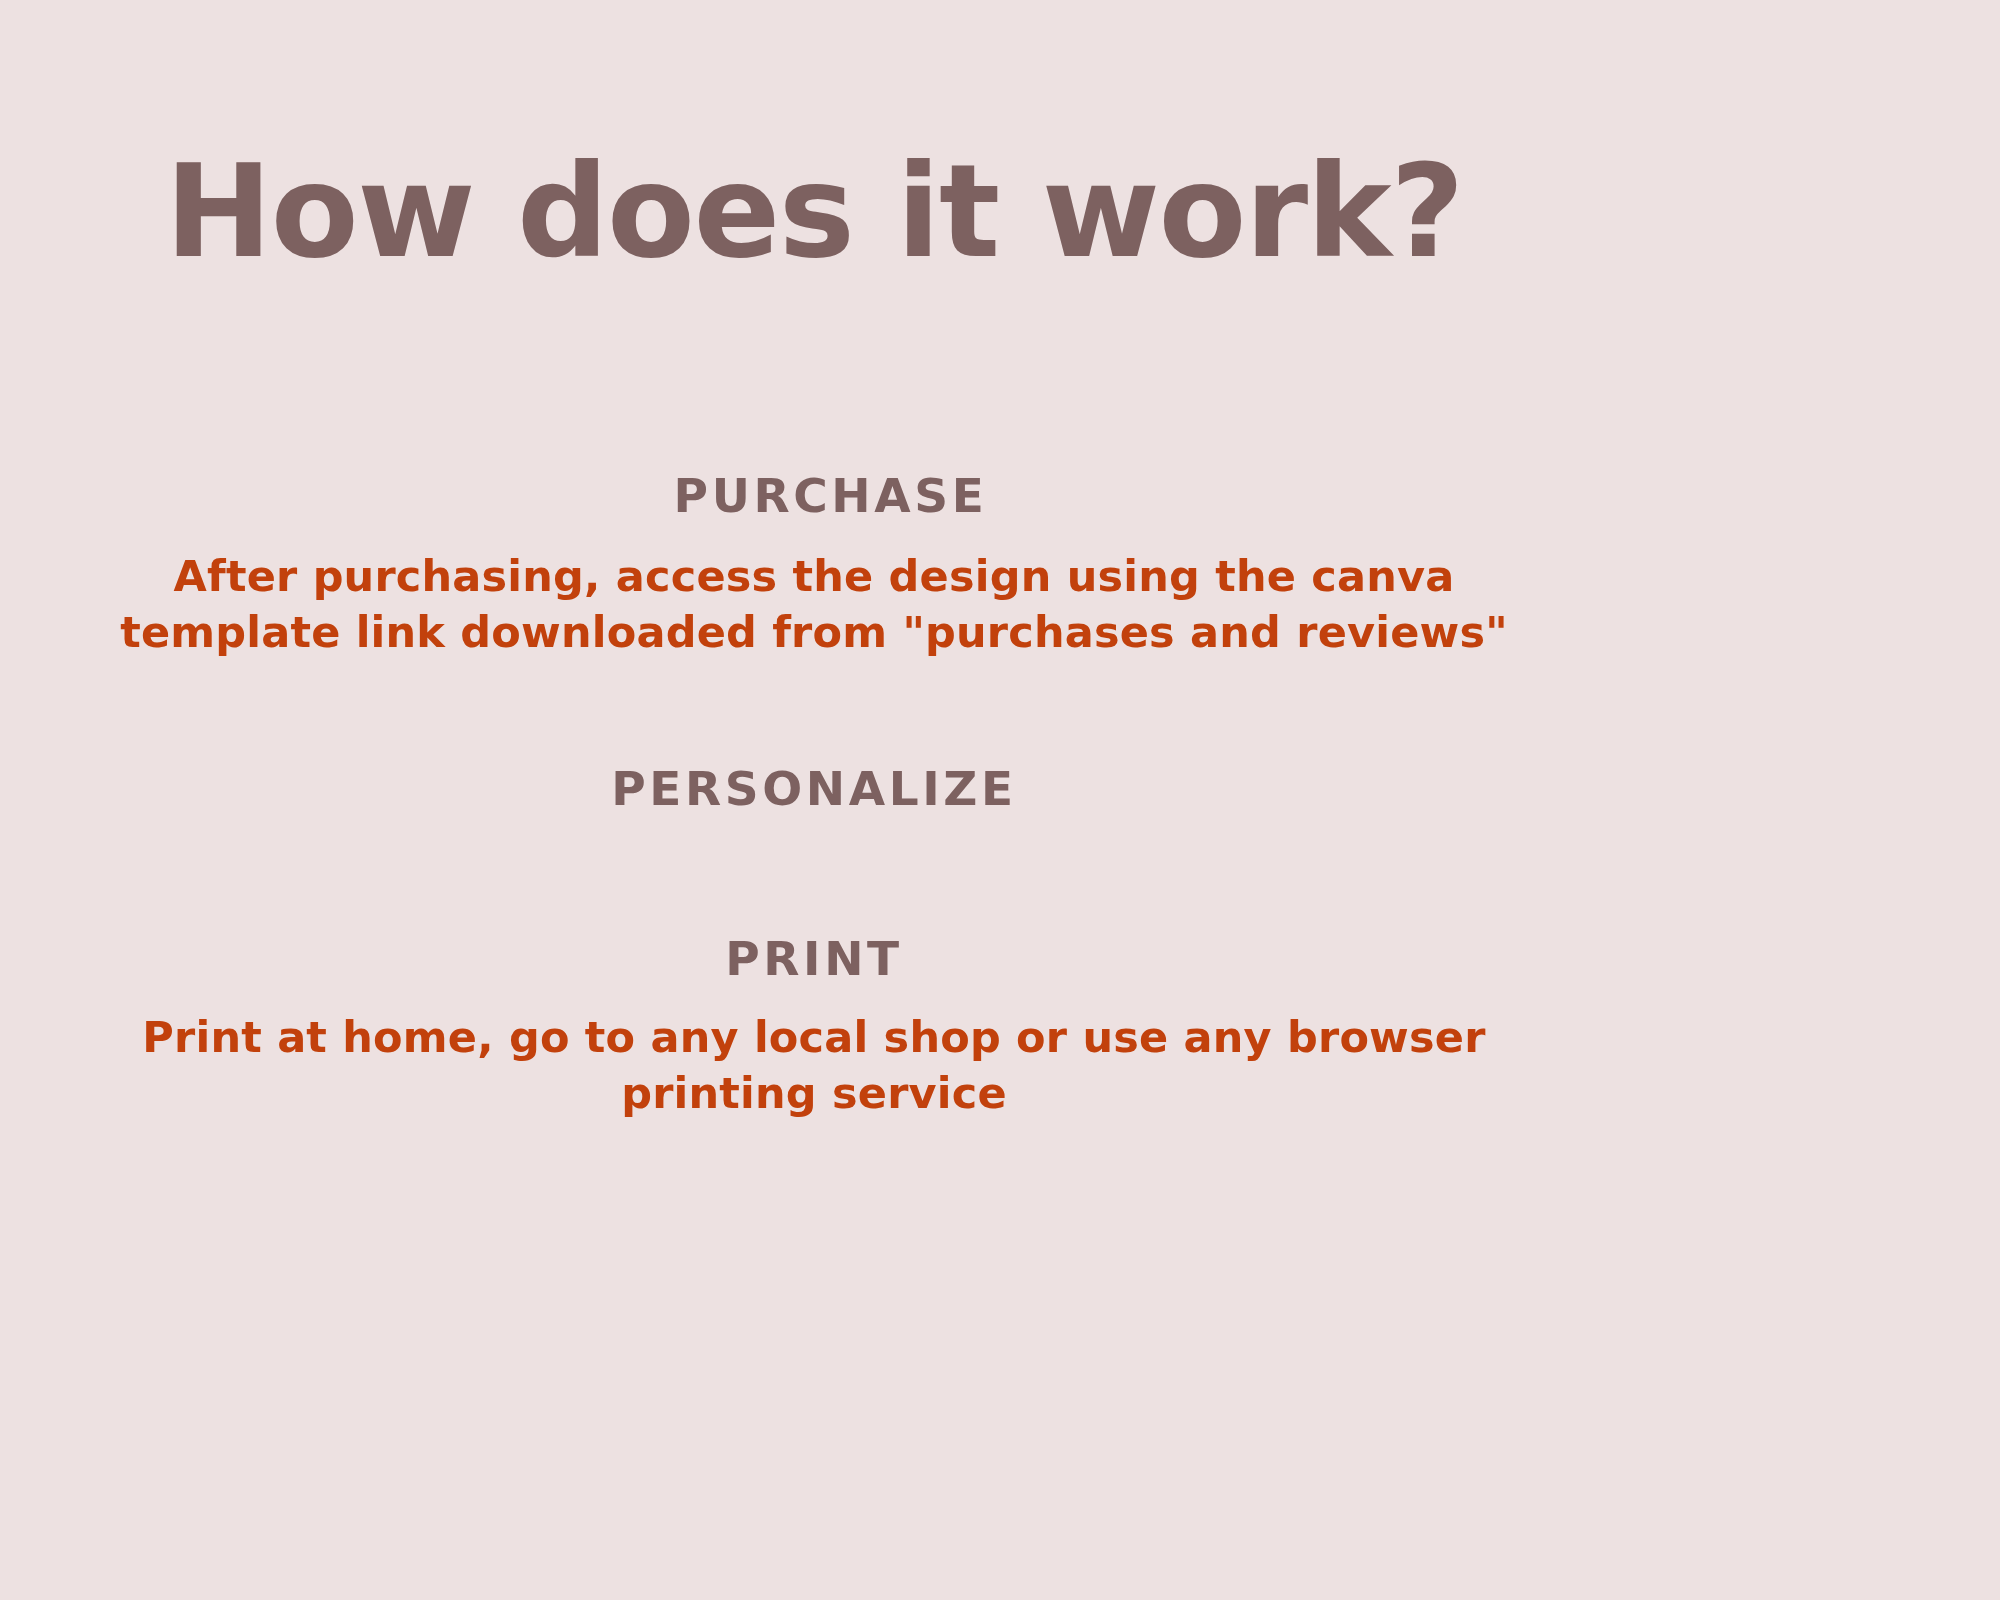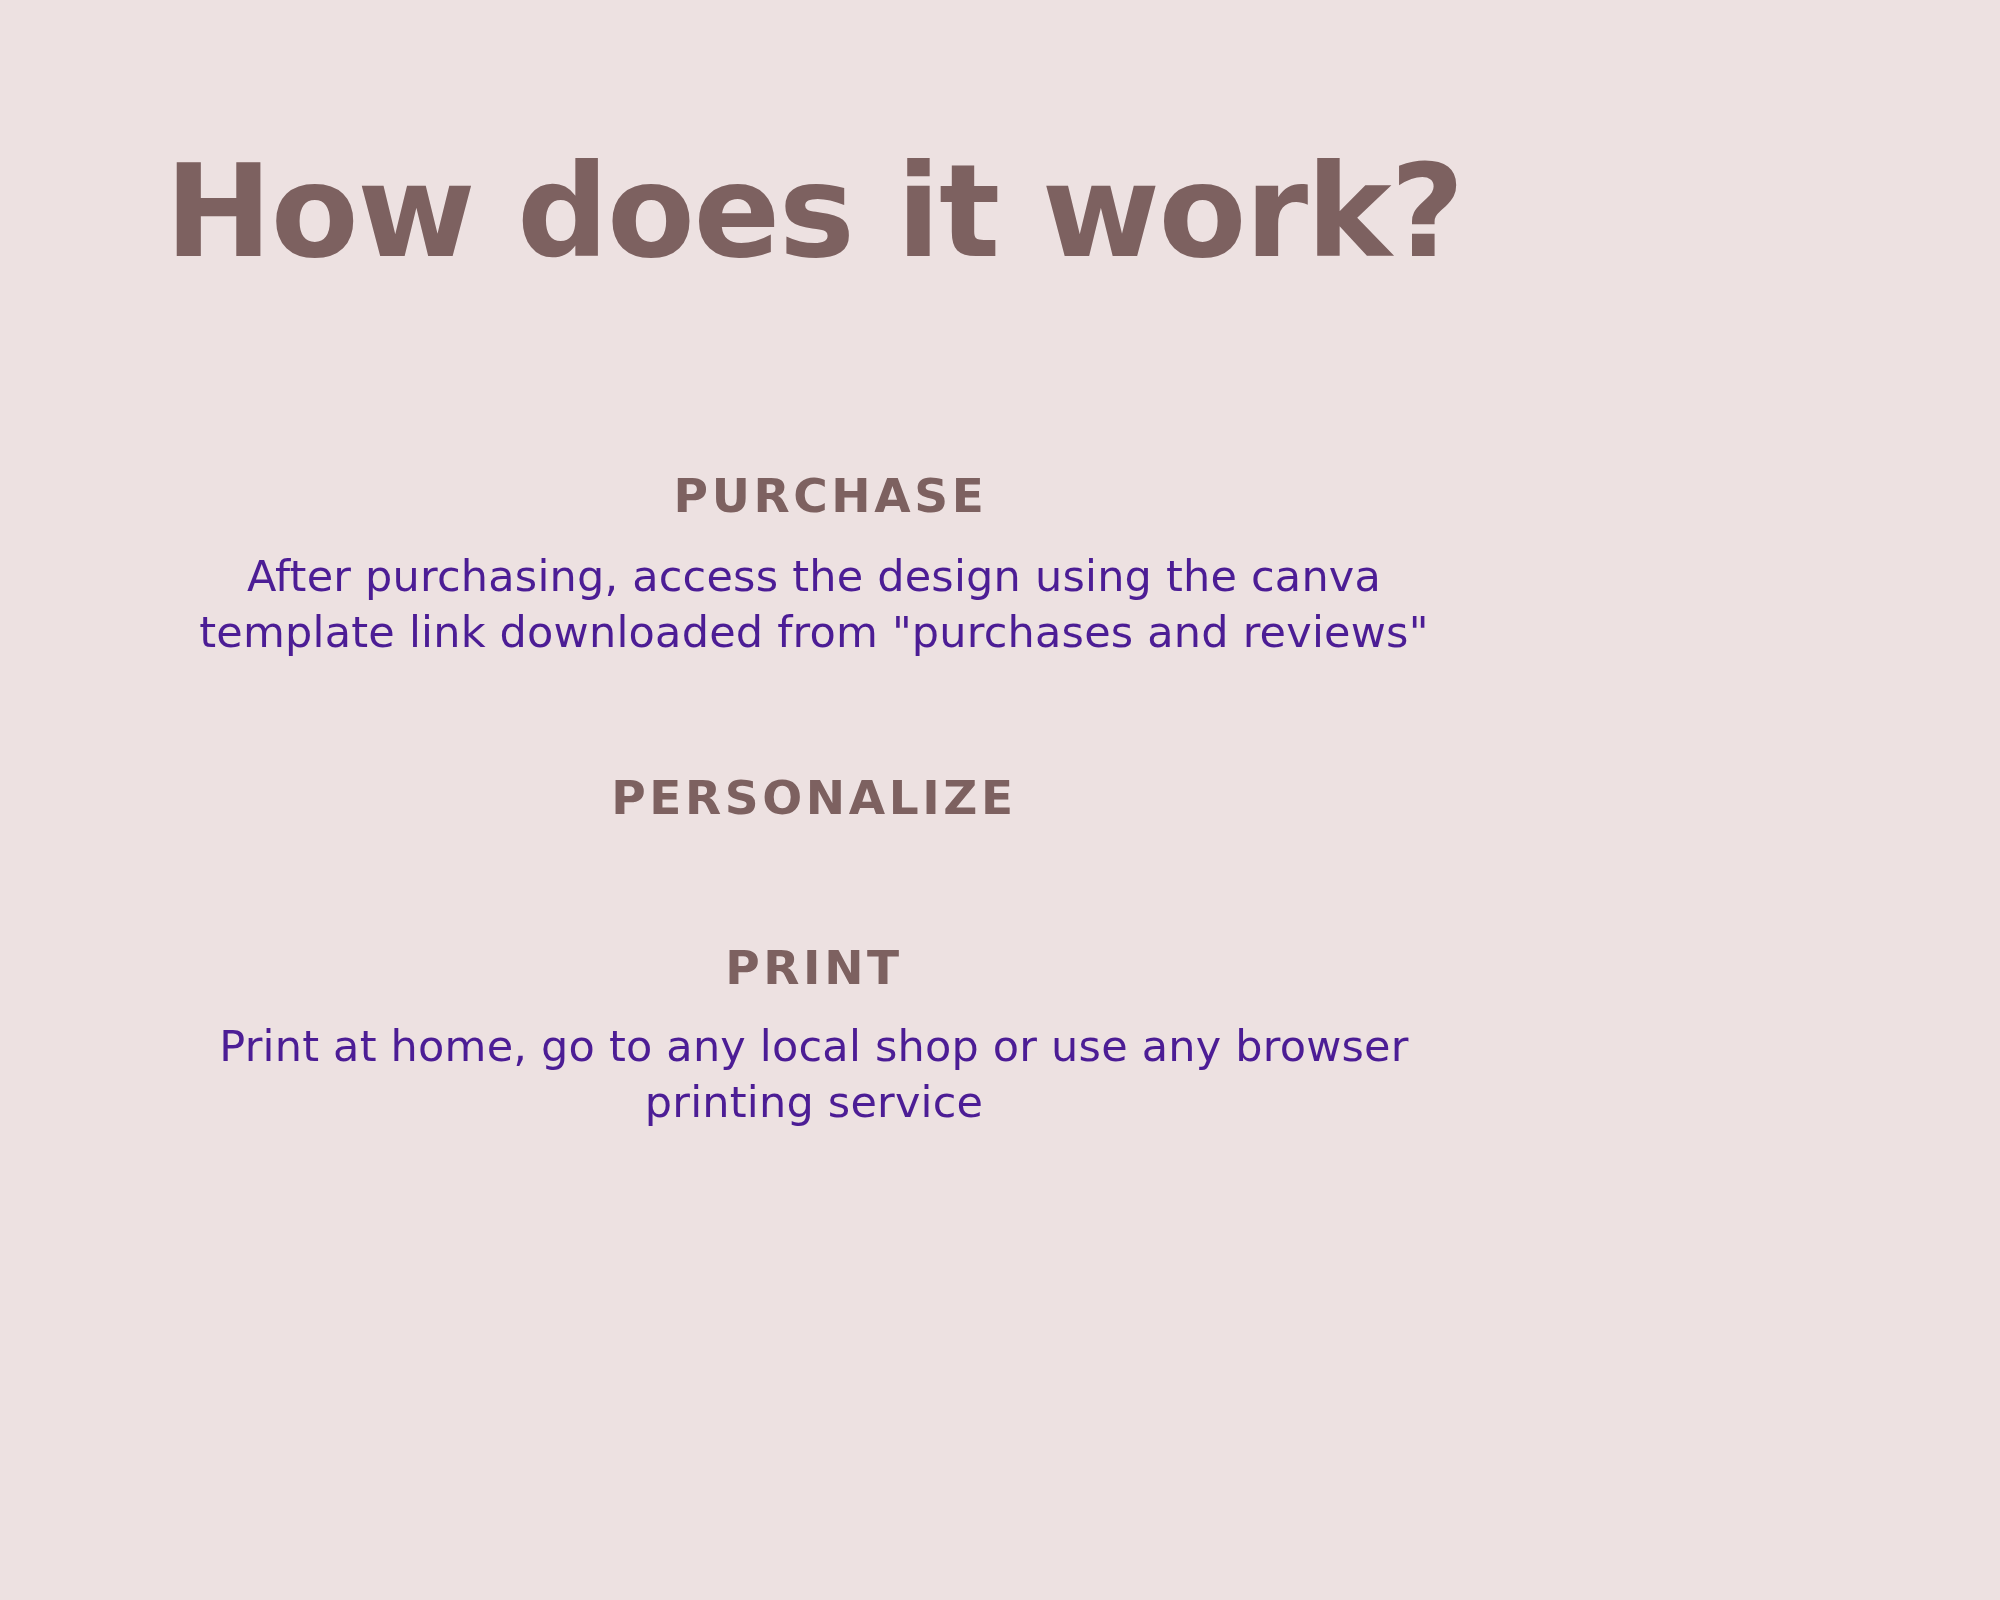--- a/index.html
+++ b/index.html
@@ -63,33 +63,33 @@
     font-family: "DejaVu Sans", sans-serif;
     font-size: 47px;
     font-weight: bold;
     letter-spacing: 3.6px;
     line-height: 1.1;
     text-transform: uppercase;
   }
 
   .step-body {
     margin: 0 auto;
-    color: #4c1d95;
+    color: #c2410c;
     font-family: "DejaVu Sans", sans-serif;
     font-size: 43px;
-    font-weight: normal;
+    font-weight: bold;
     line-height: 1.32;
     letter-spacing: 0.2px;
     max-width: 1620px;
     text-align: center;
     white-space: pre-line;
   }
 
   .step-purchase .step-heading { margin-bottom: 26px; margin-left: 33px; }
-  .step-personalize { margin-top: 27px; }
+  .step-personalize { margin-top: 18px; }
   .step-print { margin-top: 10px; }
 </style>
 </head>
 <body>
 
 <div class="poster">
 
   <h1 class="poster-title">How does it work?</h1>
 
   <div class="steps">

